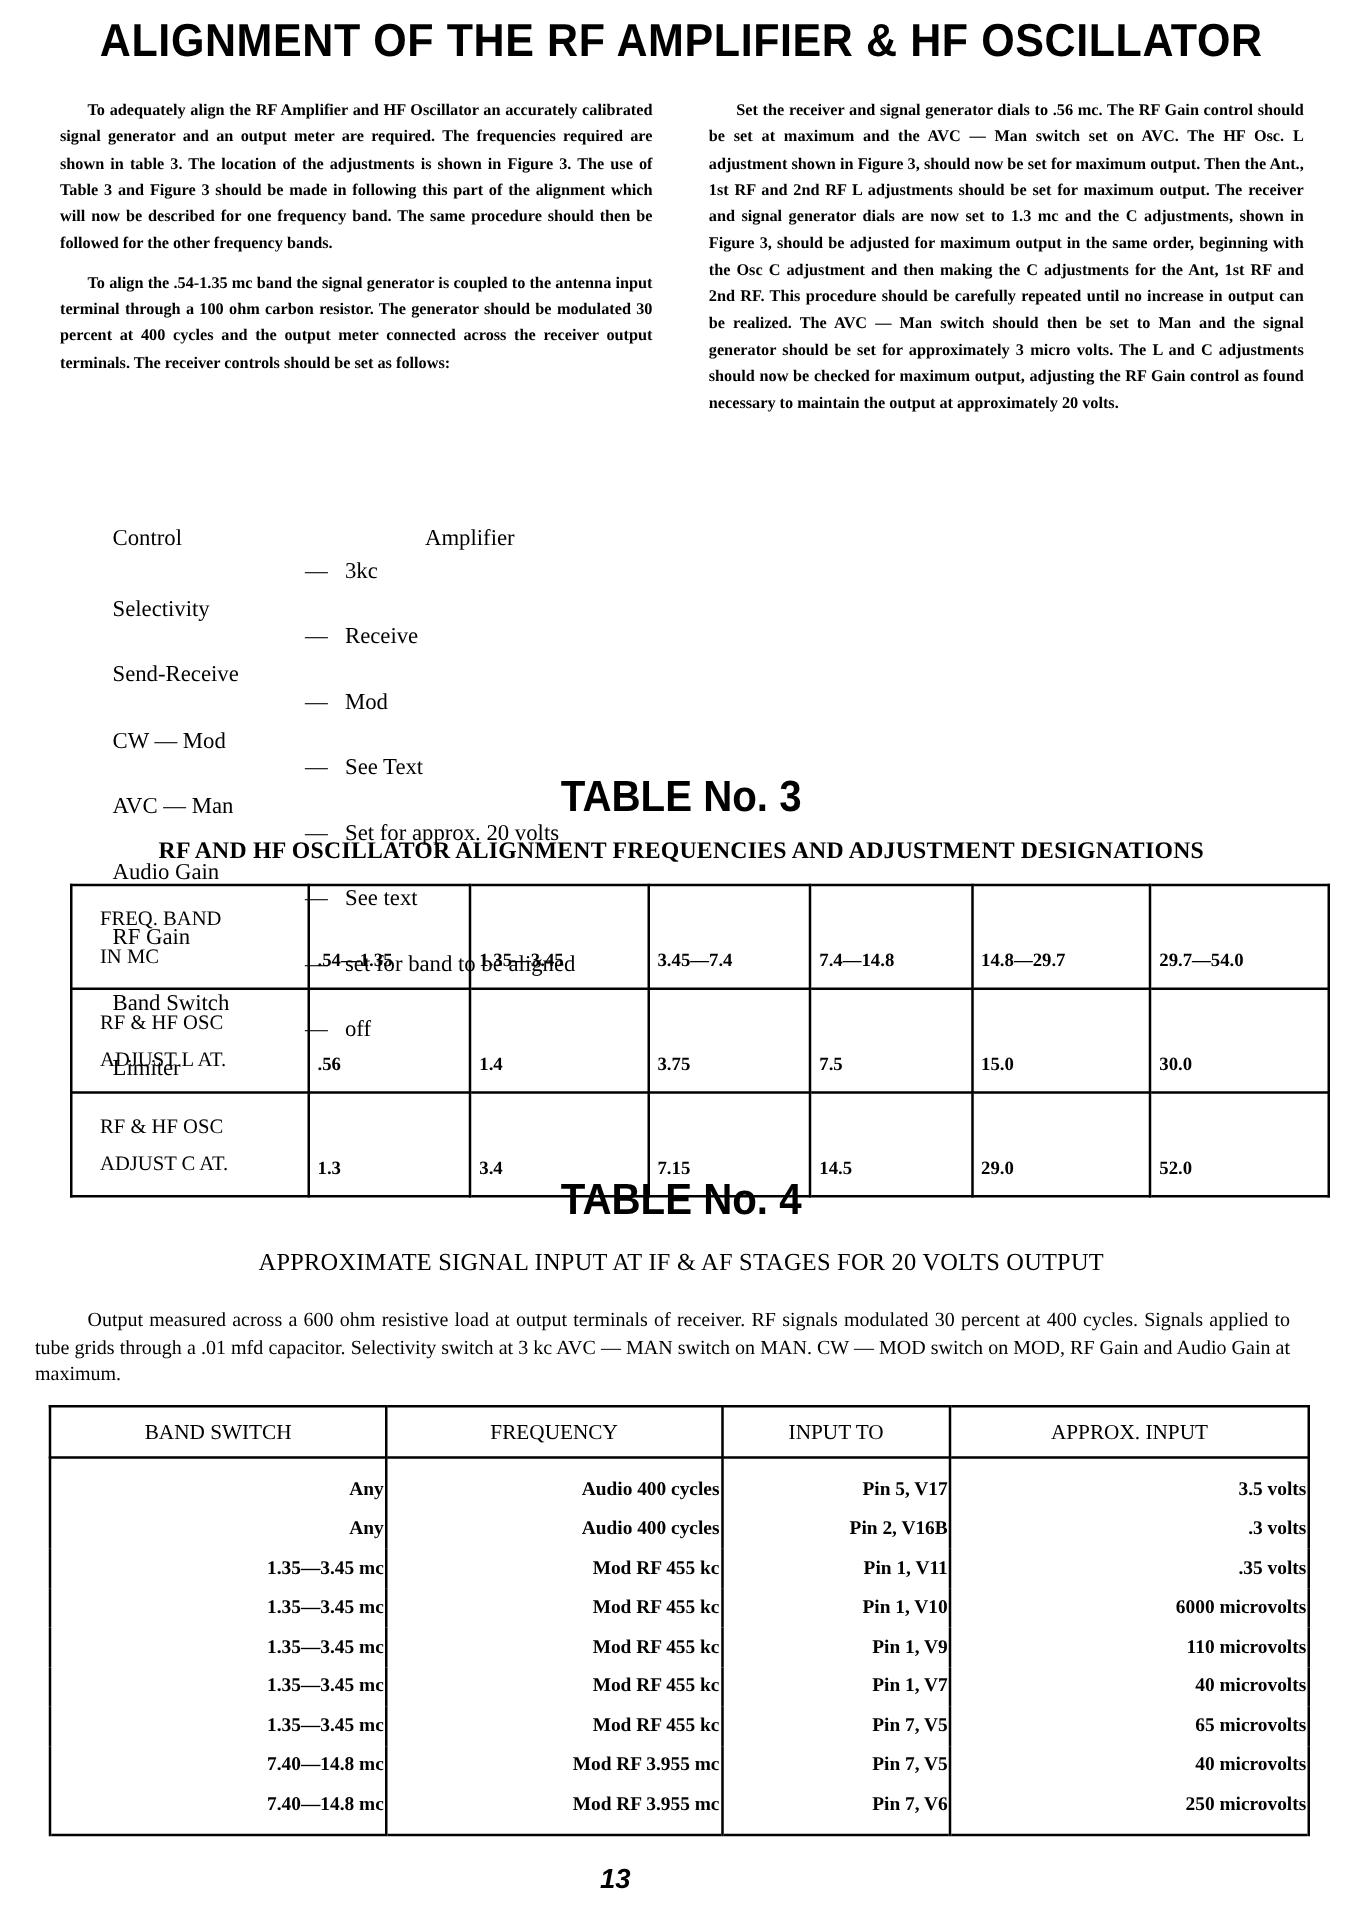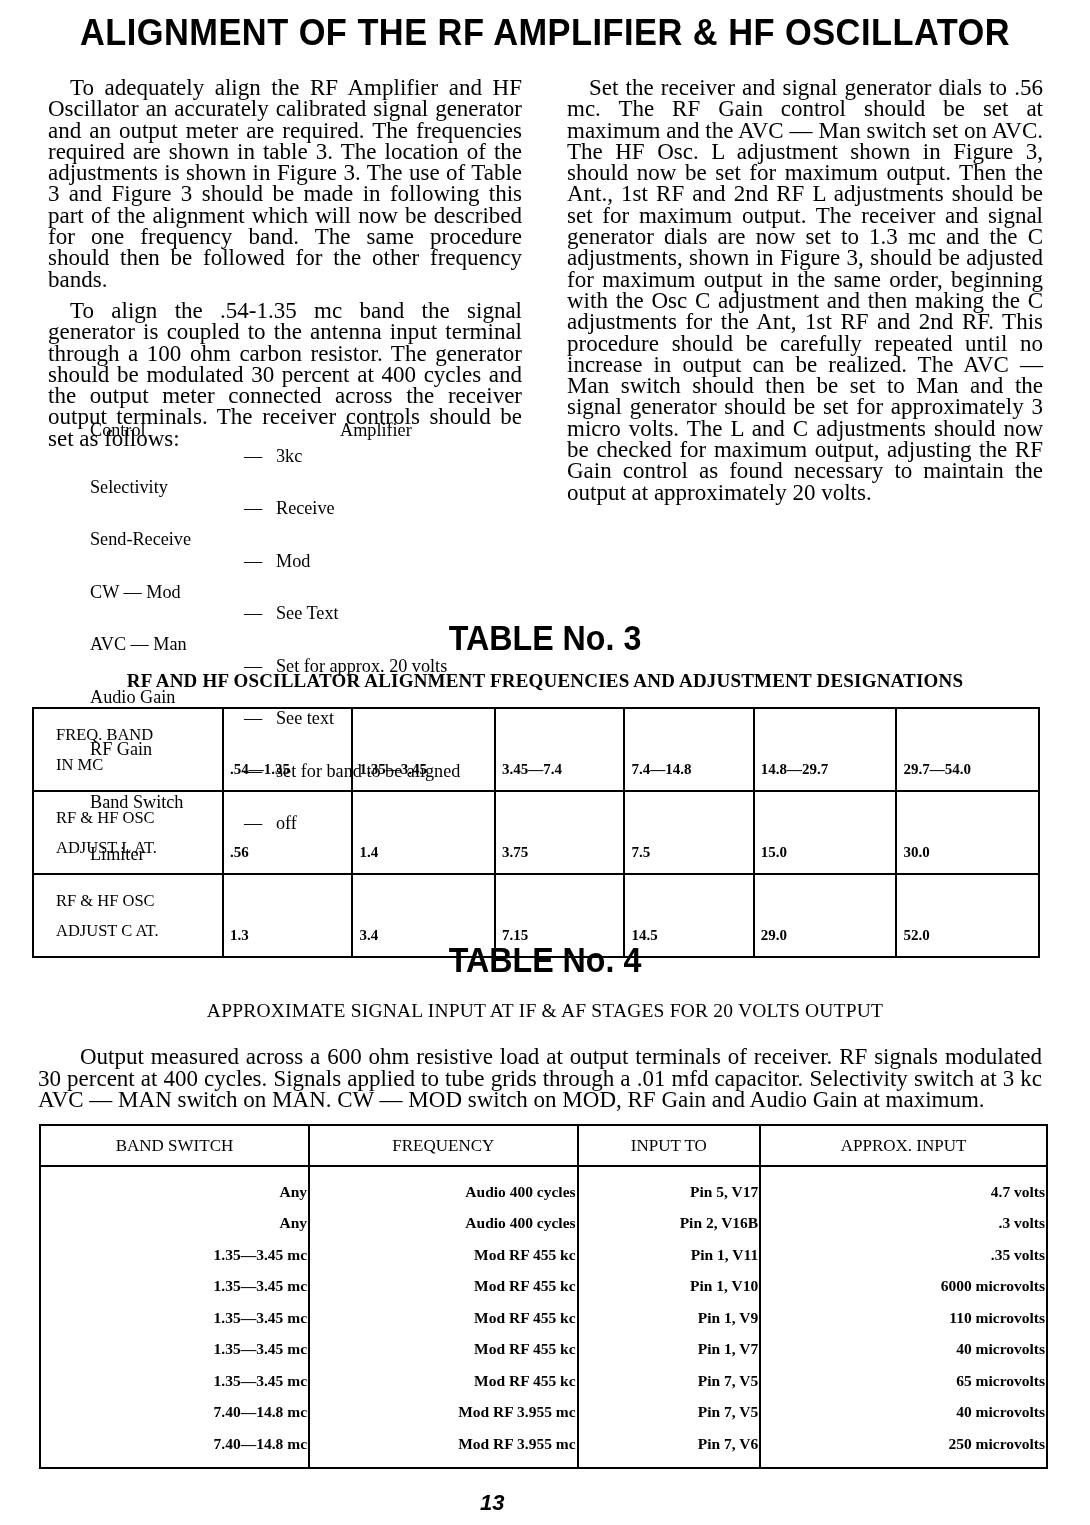--- a/index.html
+++ b/index.html
@@ -5,44 +5,44 @@
   html, body { margin: 0; padding: 0; background: #ffffff; }
   body {
     width: 1090px; height: 1525px; position: relative; overflow: hidden;
     color: #000; font-family: "Liberation Serif", "DejaVu Serif", serif;
   }
   .title {
     position: absolute; left: 0; top: 12px; width: 1090px; text-align: center;
     font-family: "Liberation Sans", "DejaVu Sans", sans-serif; font-weight: bold;
     font-size: 37px; letter-spacing: 0.5px; transform: scaleX(0.93);
   }
-  .col { position: absolute; font-size: 23px; line-height: 21.3px; text-align: justify; }
+  .col { position: absolute; font-size: 13px; line-height: 21.3px; text-align: justify; font-weight: bold; }
   .col p { margin: 0 0 10px 0; text-indent: 22px; }
   .col-left { left: 48px; top: 77px; width: 474px; }
   .col-right { left: 567px; top: 77px; width: 476px; }
   .controls { position: absolute; left: 90px; top: 420px; font-size: 18.2px; line-height: 21.5px; }
   .ctrl-head { display: flex; font-weight: normal; margin-bottom: 4px; }
   .ctrl-head .c1 { width: 250px; }
   .ctrl-row { display: flex; }
   .ctrl-row .c1 { width: 140px; margin-top: 31px; }
   .ctrl-row .c2 { width: 46px; text-align: center; }
   .table-title {
     position: absolute; left: 0; width: 1090px; text-align: center;
     font-family: "Liberation Sans", "DejaVu Sans", sans-serif; font-weight: bold; font-size: 35px;
     transform: scaleX(0.92);
   }
   .table-sub {
     position: absolute; left: 0; width: 1090px; text-align: center;
     font-size: 19px; font-weight: bold; letter-spacing: 0.2px;
   }
   table { border-collapse: collapse; position: absolute; }
-  .t3 { left: 32px; top: 707px; width: 1008px; }
+  .t3 { left: 56px; top: 707px; width: 1008px; }
   .t3 td { border: 2px solid #000; height: 69px; font-size: 15px; padding: 0 6px; vertical-align: bottom; padding-bottom: 12px; text-align: left; font-weight: bold; }
   .t3 td.lab { text-align: left; width: 160px; padding-left: 22px; font-weight: normal; font-size: 16.5px; line-height: 30px; vertical-align: middle; padding-bottom: 0; }
-  .note4 { position: absolute; left: 38px; top: 1046px; width: 1004px; font-size: 23px; line-height: 21.5px; text-align: justify; }
+  .note4 { position: absolute; left: 28px; top: 1046px; width: 1004px; font-size: 16px; line-height: 21.5px; text-align: justify; }
   .note4 span { padding-left: 42px; }
   .t4 { left: 39px; top: 1124px; width: 1009px; border: 2px solid #000; }
   .t4 th { border: 2px solid #000; height: 37px; font-weight: normal; font-size: 17px; }
   .t4 td { border-left: 2px solid #000; border-right: 2px solid #000; text-align: right; font-size: 15.5px; height: 29.5px; font-weight: bold; }
   .t4 tr.first td { padding-top: 10px; }
   .t4 tr.last td { padding-bottom: 8px; }
   .pagenum { position: absolute; left: 480px; top: 1490px; font-family: "Liberation Sans", sans-serif; font-style: italic; font-weight: bold; font-size: 22px; }
 </style>
 </head>
 <body>
@@ -160,21 +160,21 @@
         <th>FREQUENCY</th>
         <th>INPUT TO</th>
         <th>APPROX. INPUT</th>
       </tr>
     </thead>
   <tbody id="t4-body">
       <tr class="first">
         <td>Any</td>
         <td>Audio 400 cycles</td>
         <td>Pin 5, V17</td>
-        <td>4.7  volts</td>
+        <td>3.5  volts</td>
       </tr>
       <tr>
         <td>Any</td>
         <td>Audio 400 cycles</td>
         <td>Pin 2, V16B</td>
         <td>.3  volts</td>
       </tr>
       <tr>
         <td>1.35—3.45 mc</td>
         <td>Mod RF 455 kc</td>

